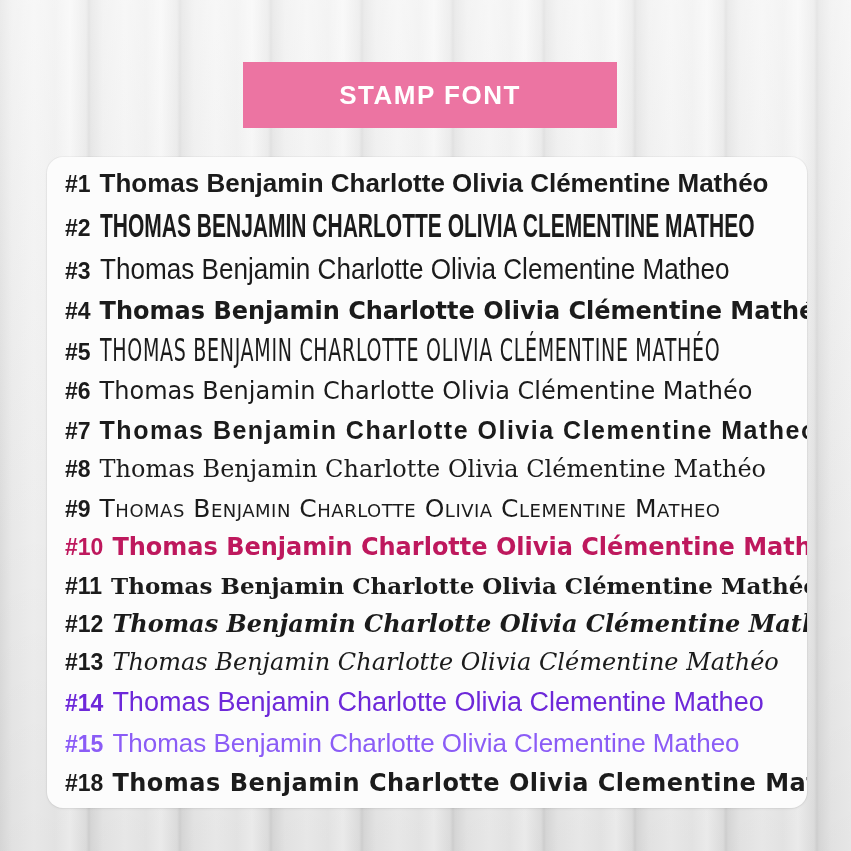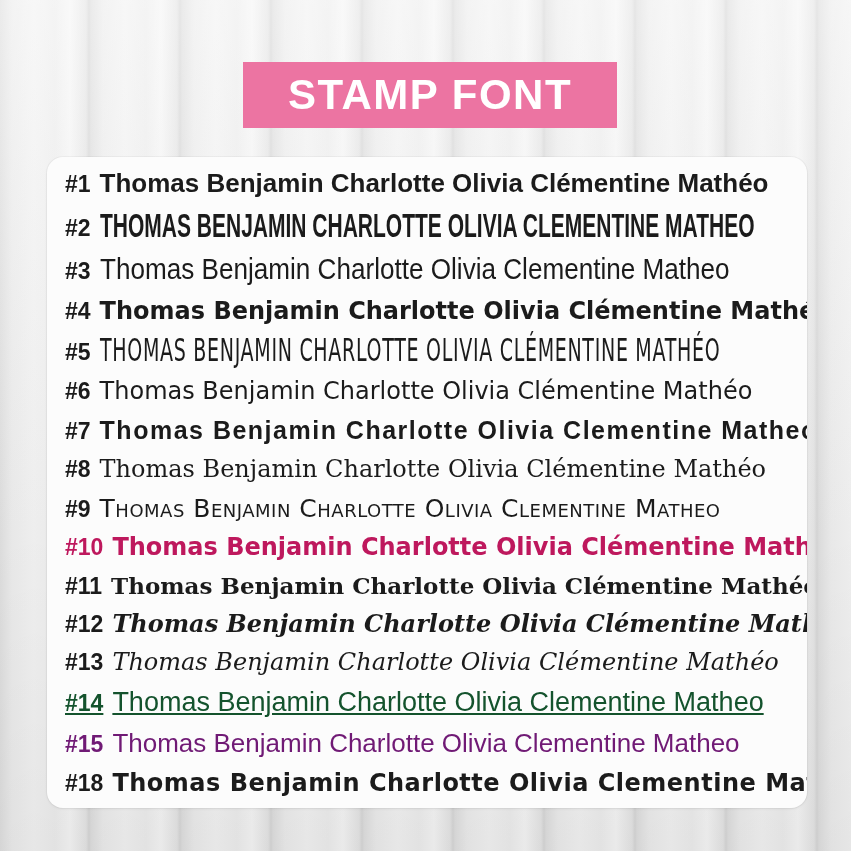--- a/index.html
+++ b/index.html
@@ -12,21 +12,21 @@
       repeating-linear-gradient(90deg,
         #e0e0e0 0px, #ededed 12px, #f3f3f3 34px, #eeeeee 55px,
         #f6f6f6 70px, #e6e6e6 86px, #d8d8d8 89px, #e0e0e0 91px),
       repeating-linear-gradient(90deg, rgba(0,0,0,0.015) 0 2px, rgba(255,255,255,0.02) 2px 5px);
   }
   .banner{
     position:absolute;left:243px;top:62px;width:374px;height:66px;
     display:flex;align-items:center;justify-content:center;
   }
   .banner-title{
-    color:#ffffff;font-weight:700;font-size:42px;letter-spacing:1.5px;
+    color:#ffffff;font-weight:700;font-size:26px;letter-spacing:1.5px;
     font-family:"Liberation Sans",sans-serif;
   }
   .panel{
     position:absolute;left:47px;top:157px;width:760px;height:651px;
     border-radius:16px;overflow:hidden;
     box-shadow:0 0 0 1px rgba(0,0,0,0.03), 0 1px 3px rgba(0,0,0,0.06);
     display:flex;flex-direction:column;justify-content:space-around;
     padding:6px 0;box-sizing:border-box;
   }
   .font-row{
@@ -110,25 +110,25 @@
     <span class="row-text">Thomas Benjamin Charlotte Olivia Clémentine Mathéo</span>
   </div>
     <div class="font-row style-12" style="color: rgb(27, 27, 27); justify-content: space-between;">
     <span class="row-num">#12</span>
     <span class="row-text">Thomas Benjamin Charlotte Olivia Clémentine Mathéo</span>
   </div>
     <div class="font-row style-13" style="color: rgb(27, 27, 27); padding-left: 18px;">
     <span class="row-num">#13</span>
     <span class="row-text">Thomas Benjamin Charlotte Olivia Clémentine Mathéo</span>
   </div>
-    <div class="font-row style-14" style="color: #14532d; text-decoration: underline;">
+    <div class="font-row style-14" style="color: #6d28d9;">
     <span class="row-num">#14</span>
     <span class="row-text">Thomas Benjamin Charlotte Olivia Clementine Matheo</span>
   </div>
-    <div class="font-row style-15" style="color: #701a75;">
+    <div class="font-row style-15" style="color: #8b5cf6;">
     <span class="row-num">#15</span>
     <span class="row-text">Thomas Benjamin Charlotte Olivia Clementine Matheo</span>
   </div>
     <div class="font-row style-16" style="color: rgb(27, 27, 27);">
     <span class="row-num">#18</span>
     <span class="row-text">Thomas Benjamin Charlotte Olivia Clementine Matheo</span>
   </div>
   </div>
 
 </body></html>

